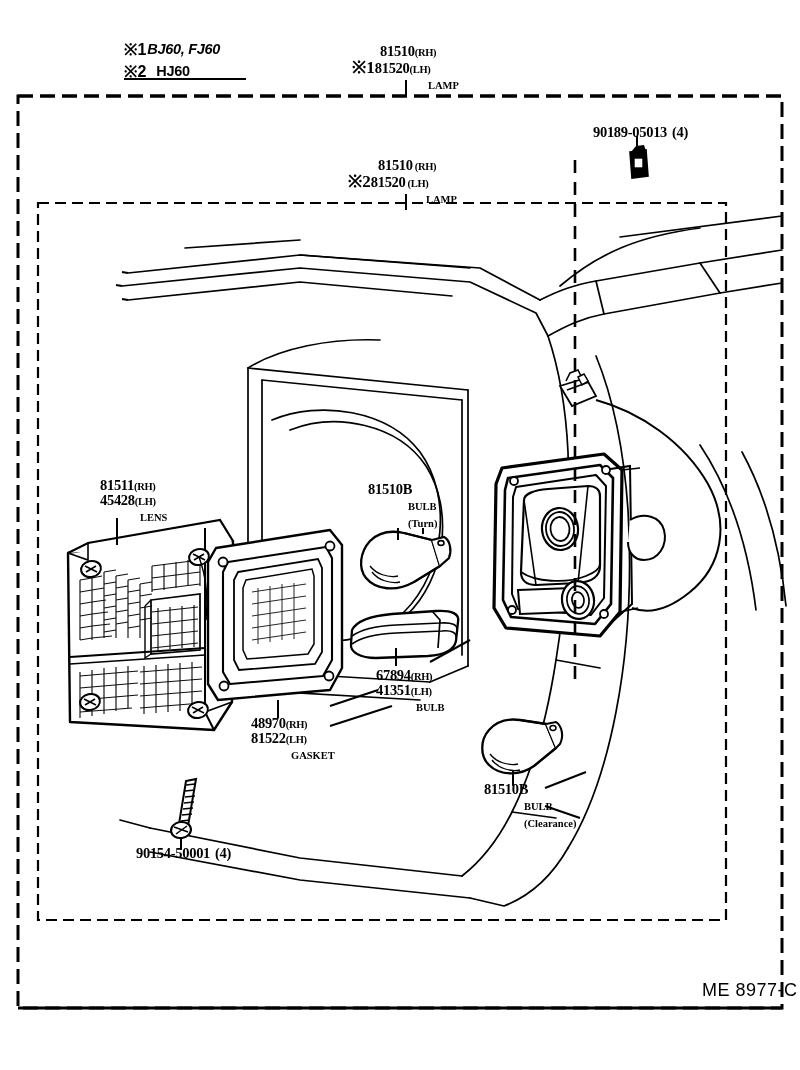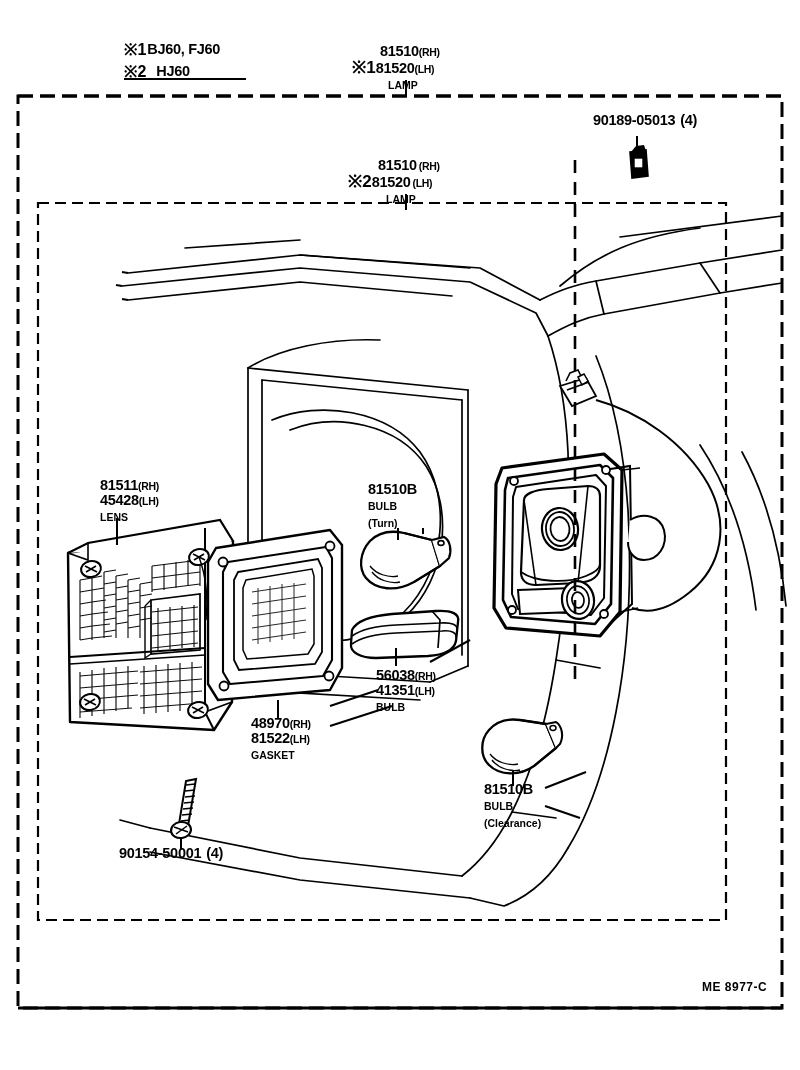--- a/index.html
+++ b/index.html
@@ -1,27 +1,27 @@
 <!DOCTYPE html>
 <html><head>
 <meta charset="utf-8">
 <style>
   html,body{margin:0;padding:0;background:#ffffff;}
   body{width:800px;height:1070px;position:relative;overflow:hidden;
        font-family:"Liberation Sans",sans-serif;color:#000;}
   #sheet{position:absolute;left:0;top:0;width:800px;height:1070px;}
   svg#art{position:absolute;left:0;top:0;width:800px;height:1070px;}
-  .lbl{position:absolute;font-weight:bold;line-height:1.02;white-space:nowrap;}
+  .lbl{position:absolute;font-weight:bold;line-height:1.02;white-space:nowrap;font-family:Liberation Serif, serif;}
   .pn{font-size:14.5px;letter-spacing:-0.3px;}
   .sfx{font-size:10.5px;letter-spacing:-0.3px;}
-  .sub{font-size:10.5px;letter-spacing:0px;}
+  .sub{font-size:10.5px;letter-spacing:0px;margin-left:40px;}
   .mark{font-size:16px;font-weight:bold;}
   .marknum{font-size:17px;font-weight:bold;}
   .legend{position:absolute;font-weight:bold;}
-  .code{position:absolute;font-weight:bold;font-size:12px;letter-spacing:0.5px;}
+  .code{position:absolute;font-weight:normal;font-size:18px;letter-spacing:0.5px;}
   .row{display:flex;align-items:baseline;}
   .mrow{display:flex;align-items:center;}
 </style>
 </head>
 <body>
 
 <div id="sheet">
 
   <svg id="art" viewBox="0 0 800 1070">
     <defs>
@@ -300,21 +300,21 @@
 
     <g stroke="#000" stroke-width="2">
       <path d="M128 273 l-6 -1 M122 286 l-6 -1 M128 300 l-6 -1"></path>
     </g>
 
   </svg>
 
   <div class="legend" style="left:124px;top:38px;">
     <span class="mrow">
       <span class="mark">※1</span>
-      <span class="pn" style="margin-left:1px;">BJ60, FJ60</span>
+      <span class="pn" style="margin-left:1px;font-style:italic;">BJ60, FJ60</span>
     </span>
   </div>
   <div class="legend" style="left:124px;top:60px;">
     <span class="mrow">
       <span class="mark">※2</span>
       <span class="pn" style="margin-left:10px;">HJ60</span>
     </span>
   </div>
 
   <div class="lbl" style="left:352px;top:44px;">
@@ -340,21 +340,21 @@
     <div class="row">
       <span class="marknum">※2</span>
       <span class="pn">81520</span>
       <span class="sfx" style="margin-left:2px;">(LH)</span>
     </div>
     <div style="margin-left:38px;">
       <span class="sub">LAMP</span>
     </div>
   </div>
 
-  <div class="lbl" style="left:593px;top:113px;">
+  <div class="lbl" style="left:593px;top:125px;">
     <span class="row">
       <span class="pn">90189-05013</span>
       <span class="pn" style="margin-left:5px;">(4)</span>
     </span>
   </div>
 
   <div class="lbl" style="left:100px;top:478px;">
     <div class="row">
       <span class="pn">81511</span>
       <span class="sfx">(RH)</span>
@@ -367,21 +367,21 @@
   </div>
 
   <div class="lbl" style="left:368px;top:481px;">
     <div><span class="pn">81510B</span></div>
     <div><span class="sub">BULB</span></div>
     <div><span class="sub">(Turn)</span></div>
   </div>
 
   <div class="lbl" style="left:376px;top:668px;">
     <div class="row">
-      <span class="pn">56038</span>
+      <span class="pn">67894</span>
       <span class="sfx">(RH)</span>
     </div>
     <div class="row">
       <span class="pn">41351</span>
       <span class="sfx">(LH)</span>
     </div>
     <div><span class="sub">BULB</span></div>
   </div>
 
   <div class="lbl" style="left:251px;top:716px;">
@@ -395,21 +395,21 @@
     </div>
     <div><span class="sub">GASKET</span></div>
   </div>
 
   <div class="lbl" style="left:484px;top:781px;">
     <div><span class="pn">81510B</span></div>
     <div><span class="sub">BULB</span></div>
     <div><span class="sub">(Clearance)</span></div>
   </div>
 
-  <div class="lbl" style="left:119px;top:846px;text-align:center;">
+  <div class="lbl" style="left:136px;top:846px;text-align:center;">
     <span class="row">
       <span class="pn">90154-50001</span>
       <span class="pn" style="margin-left:5px;">(4)</span>
     </span>
   </div>
 
   <div class="code" style="left:702px;top:980px;">ME  8977-C</div>
 
 </div>
 

